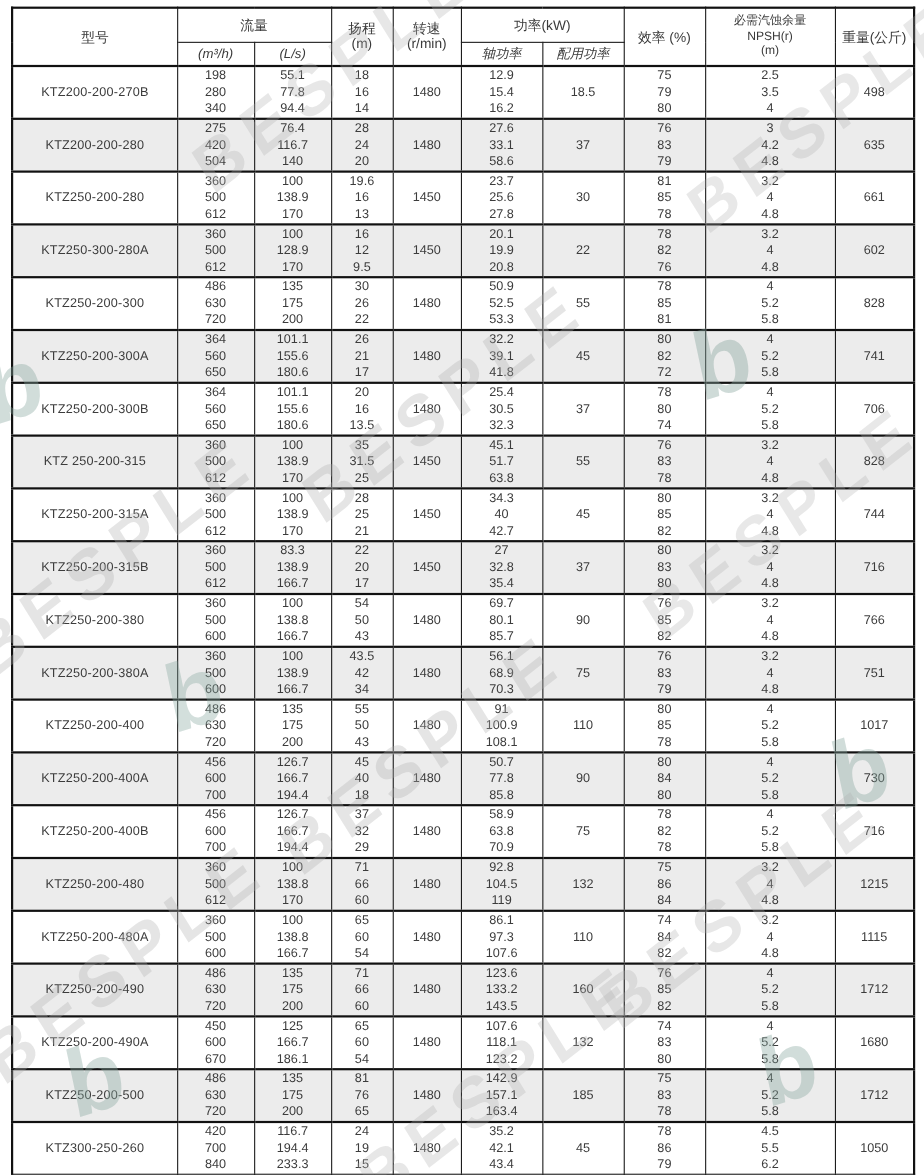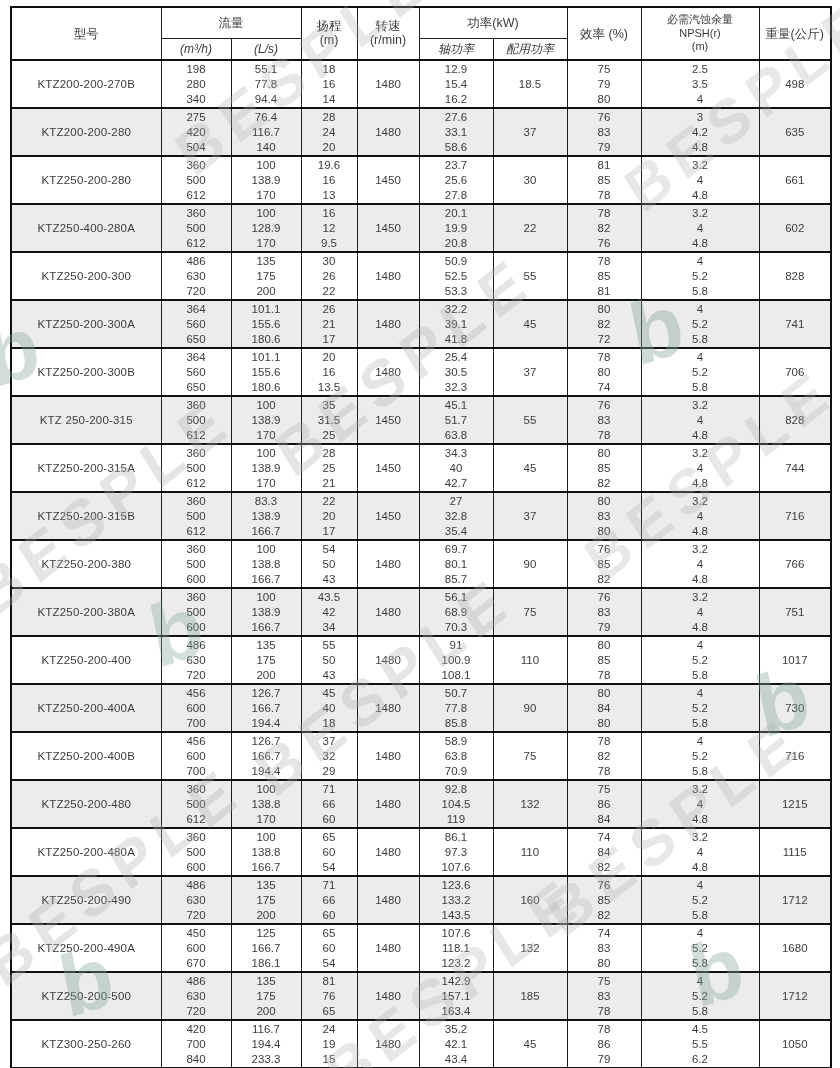--- a/index.html
+++ b/index.html
@@ -215,21 +215,21 @@
             <span class="val">3.2</span>
             <span class="val">4</span>
             <span class="val">4.8</span>
           </td>
           <td class="num">
             <span class="val">661</span>
           </td>
         </tr>
         <tr class="group shaded">
           <td class="model">
-            <span class="val">KTZ250-400-280A</span>
+            <span class="val">KTZ250-300-280A</span>
           </td>
           <td class="num">
             <span class="val">360</span>
             <span class="val">500</span>
             <span class="val">612</span>
           </td>
           <td class="num">
             <span class="val">100</span>
             <span class="val">128.9</span>
             <span class="val">170</span>

